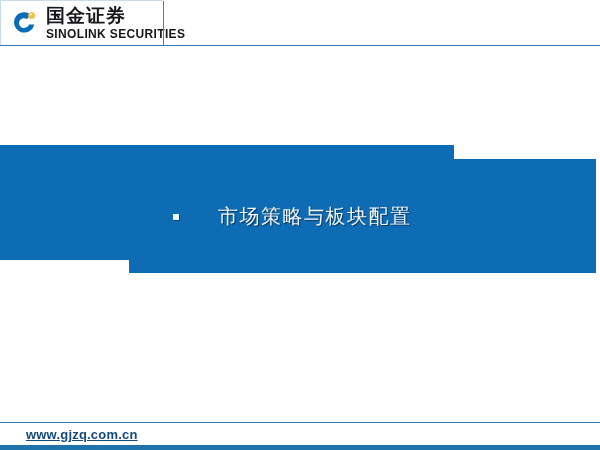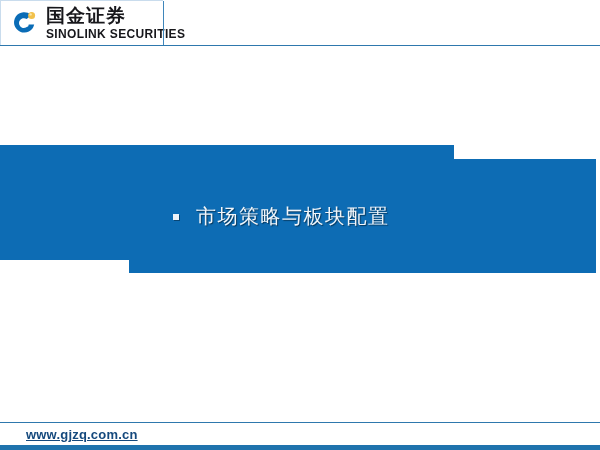--- a/index.html
+++ b/index.html
@@ -142,20 +142,21 @@
   }
 
   .title-text {
     font-family: "DejaVu Sans", "Liberation Sans", sans-serif;
     font-size: 20px;
     font-weight: normal;
     color: #f2f6fa;
     letter-spacing: 1.5px;
     white-space: nowrap;
     text-shadow: 1px 1px 1px rgba(0, 0, 0, 0.5);
+    margin-left: 22px;
   }
 
   
   .footer-rule-top {
     position: absolute;
     left: 0;
     top: 422px;
     width: 600px;
     height: 1px;
     background: #2e78ad;

